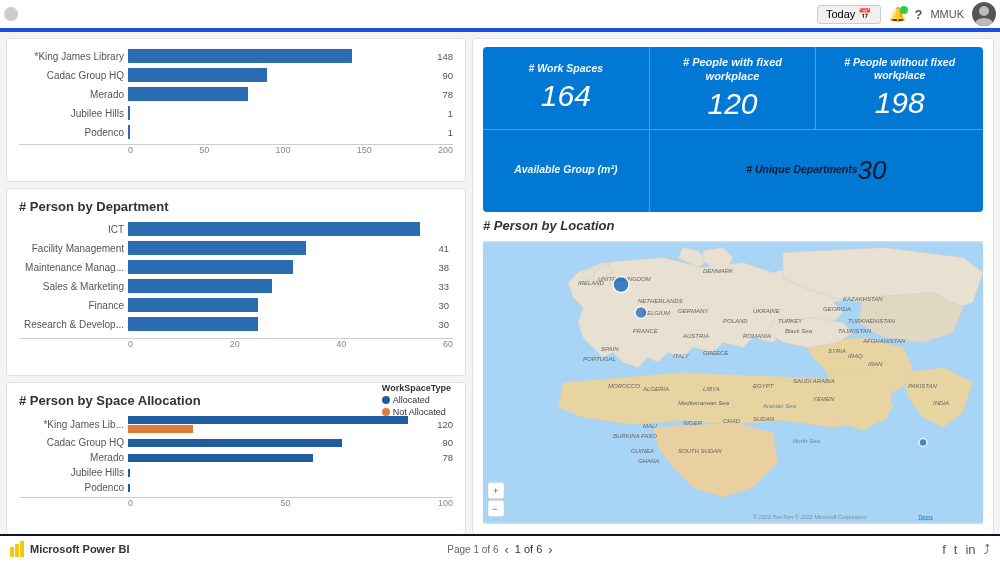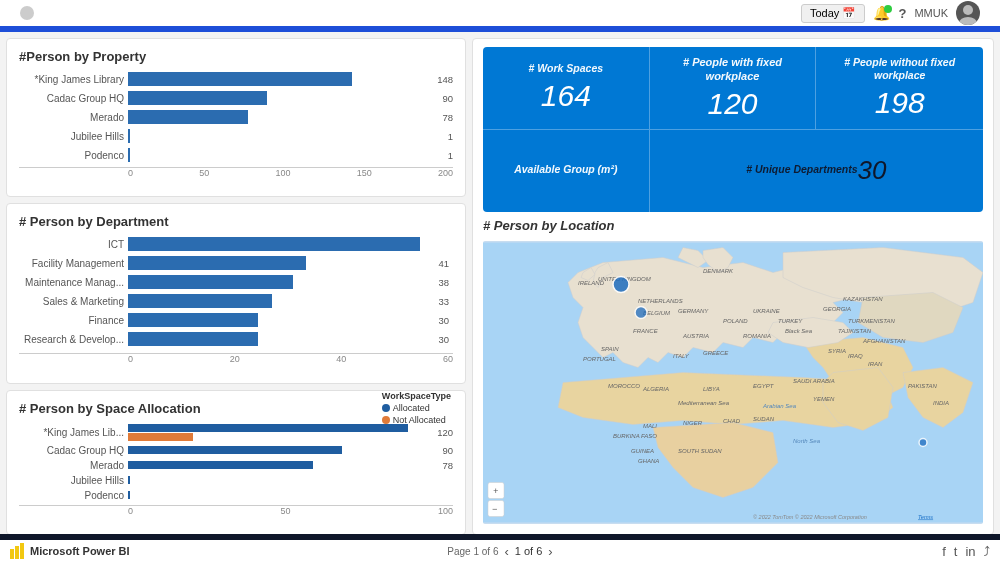--- a/index.html
+++ b/index.html
@@ -12,22 +12,22 @@
       font-size: 12px;
       color: #333;
     }
     
     .top-nav {
       background: #fff;
       height: 32px;
       display: flex;
       align-items: center;
       justify-content: space-between;
-      padding: 0 20px;
-      border-bottom: 6px solid #1d4ed8;
+      padding: 0 4px;
+      border-bottom: 4px solid #1d4ed8;
     }
     .nav-left { display: flex; align-items: center; gap: 4px; }
     .nav-logo { width: 14px; height: 14px; background: #ccc; border-radius: 50%; }
     .nav-right { display: flex; align-items: center; gap: 8px; font-size: 11px; color: #555; }
     .nav-btn {
       background: #f0f0f0;
       border: 1px solid #ccc;
       border-radius: 3px;
       padding: 2px 8px;
       font-size: 11px;
@@ -143,21 +143,21 @@
       font-style: italic;
     }
     .map-container {
       flex: 1;
       background: #c8ddf0;
       position: relative;
       overflow: hidden;
       border-radius: 2px;
     }
     .bottom-bar-right { display: flex; align-items: center; gap: 8px; }
-    .bottom-bar-wrap { position: relative; height: 28px; background: #fff; border-top: 6px solid #0f172a; display: flex; align-items: center; justify-content: space-between; padding: 0 10px; }
+    .bottom-bar-wrap { position: relative; height: 28px; background: #fff; border-top: 2px solid #0f172a; display: flex; align-items: center; justify-content: space-between; padding: 0 10px; }
 
     .page-nav-btn {
       background: none;
       border: none;
       cursor: pointer;
       font-size: 13px;
       color: #555;
     }
 
     
@@ -214,21 +214,20 @@
           <circle cx="12" cy="9" r="5" fill="#bbb"></circle>
           <ellipse cx="12" cy="22" rx="9" ry="6" fill="#bbb"></ellipse>
         </svg>
     </div>
   </div>
 </div>
 
 <div class="main-content" style="grid-template-columns: 460px 1fr; grid-template-rows: auto auto auto;">
 
   <div class="card" style="grid-column:1; grid-row:1;">
-    <div class="card-title">#Person by Property</div>
     <div class="bar-chart" id="prop-chart">
         <div class="bar-row">
     <div class="bar-label" title="*King James Library">*King James Library</div>
     <div class="bar-track">
       <div class="bar-fill" style="width:74%;"></div>
     </div>
     <span class="bar-value">148</span>
   </div>
         <div class="bar-row">
     <div class="bar-label" title="Cadac Group HQ">Cadac Group HQ</div>

